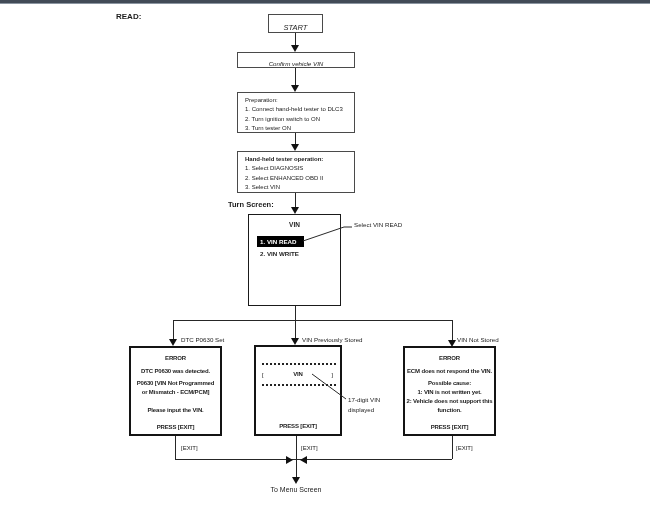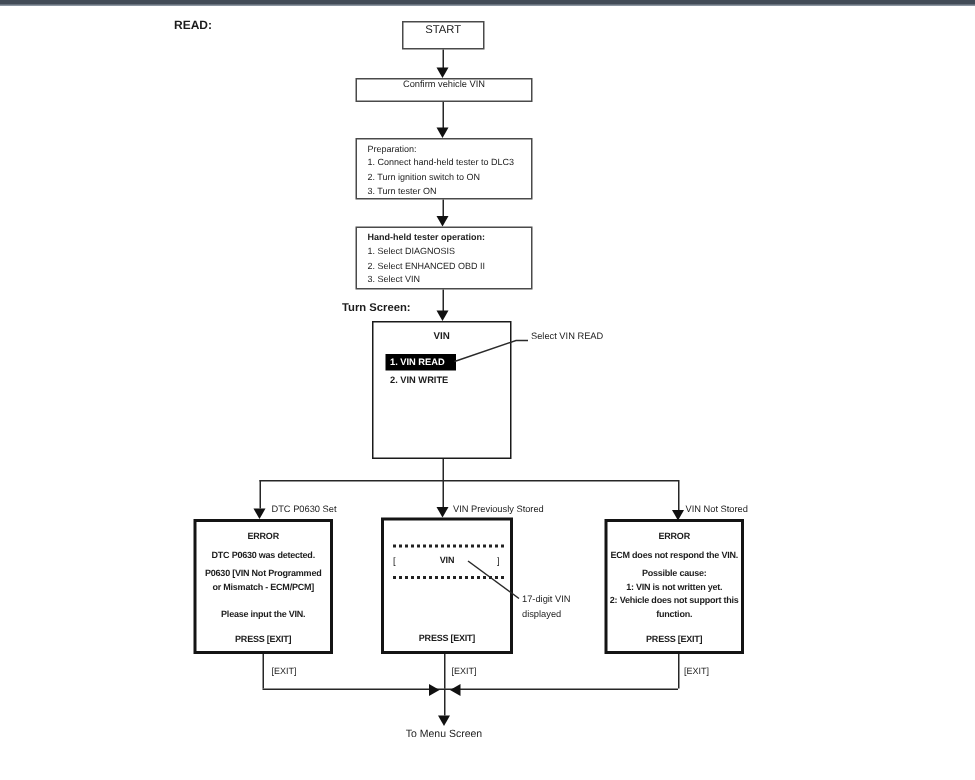--- a/index.html
+++ b/index.html
@@ -9,21 +9,21 @@
 
   .topbar { position: absolute; left: 0; top: 0; width: 650px; height: 4px; background: #424b57; border-bottom: 1px solid #8b95a1; }
 
   .lbl { position: absolute; white-space: nowrap; text-align: right; }
   .bold { font-weight: bold; }
 
   .box { position: absolute; background: #fff; border: 1px solid #4a4a4a; }
   .box.heavy { border: 2px solid #141414; }
   .box.mid { border: 1.5px solid #1a1a1a; }
 
-  .center-text { display: flex; align-items: flex-start; justify-content: center; text-align: center; }
+  .center-text { display: flex; align-items: flex-end; justify-content: center; text-align: center; font-style: italic; }
 
   .vline { position: absolute; width: 1px; background: #262626; }
   .hline { position: absolute; height: 1px; background: #262626; }
 
   .arr-down { position: absolute; width: 0; height: 0;
     border-left: 4px solid transparent; border-right: 4px solid transparent;
     border-top: 7px solid #111; }
   .arr-right { position: absolute; width: 0; height: 0;
     border-top: 4px solid transparent; border-bottom: 4px solid transparent;
     border-left: 7px solid #111; }

